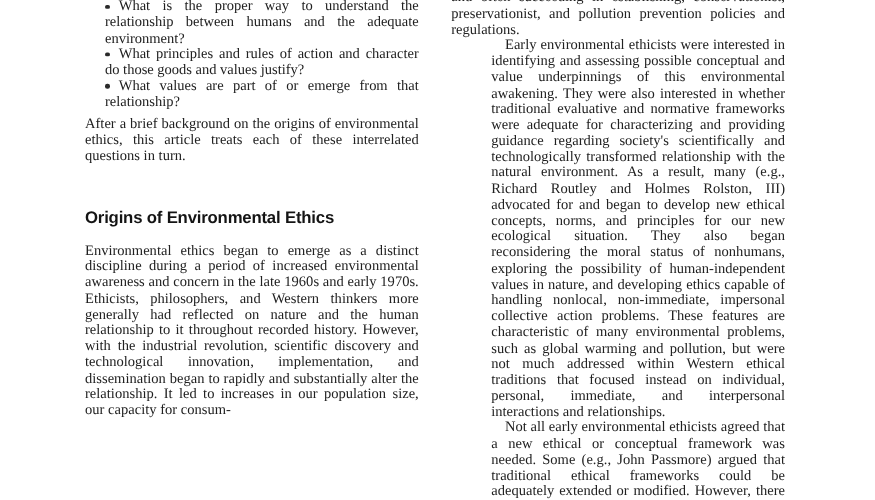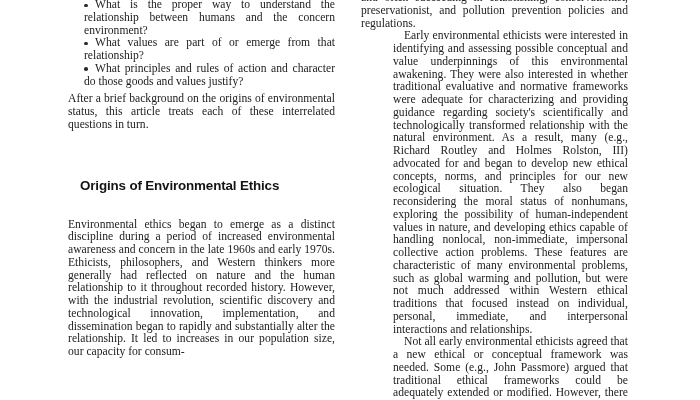--- a/index.html
+++ b/index.html
@@ -75,21 +75,21 @@
     height: 3.6px;
     border-radius: 50%;
     background: #2a2a2a;
   }
   ul.question-list li .li-text {
     display: block;
     text-indent: 11px;
   }
 
   h2.section-heading {
-    margin: 12px;
+    margin: 0;
     font-family: "Liberation Sans", "DejaVu Sans", sans-serif;
     font-weight: bold;
     font-size: 13.4px;
     line-height: 16px;
     letter-spacing: -0.15px;
     color: #141414;
     text-align: left;
   }
 
   .gap-after-list   { height: 5px; }
@@ -100,35 +100,35 @@
 <body>
 
 <div class="page">
 
   <div class="column col-left">
     <div class="col-inner">
 
       <ul class="question-list">
         <li>
           <span class="bullet"></span>
-          <span class="li-text">What is the proper way to understand the relationship between humans and the concern environment?</span>
+          <span class="li-text">What is the proper way to understand the relationship between humans and the adequate environment?</span>
+        </li>
+        <li>
+          <span class="bullet"></span>
+          <span class="li-text">What principles and rules of action and character do those goods and values justify?</span>
         </li>
         <li>
           <span class="bullet"></span>
           <span class="li-text">What values are part of or emerge from that relationship?</span>
         </li>
-        <li>
-          <span class="bullet"></span>
-          <span class="li-text">What principles and rules of action and character do those goods and values justify?</span>
-        </li>
       </ul>
 
       <div class="gap-after-list"></div>
 
-      <p class="body">After a brief background on the origins of environmental status, this article treats each of these interrelated questions in turn.</p>
+      <p class="body">After a brief background on the origins of environmental ethics, this article treats each of these interrelated questions in turn.</p>
 
       <div class="gap-before-head"></div>
 
       <h2 class="section-heading">Origins of Environmental Ethics</h2>
 
       <div class="gap-after-head"></div>
 
       <p class="body">Environmental ethics began to emerge as a distinct discipline during a period of increased environmental awareness and concern in the late 1960s and early 1970s. Ethicists, philosophers, and Western thinkers more generally had reflected on nature and the human relationship to it throughout recorded history. However, with the industrial revolution, scientific discovery and technological innovation, implementation, and dissemination began to rapidly and substantially alter the relationship. It led to increases in our population size, our capacity for consum-</p>
 
     </div>

